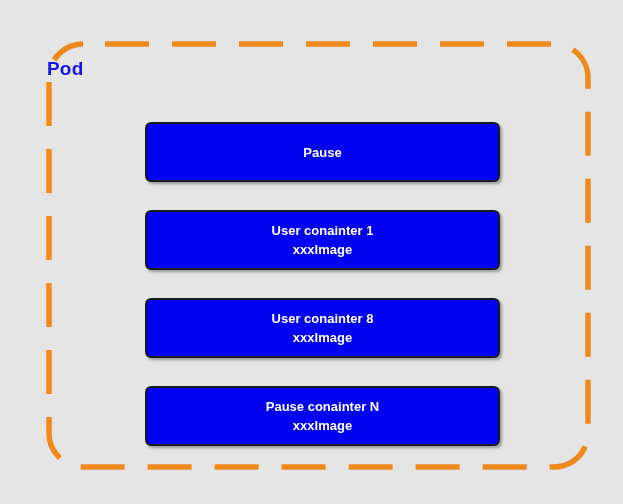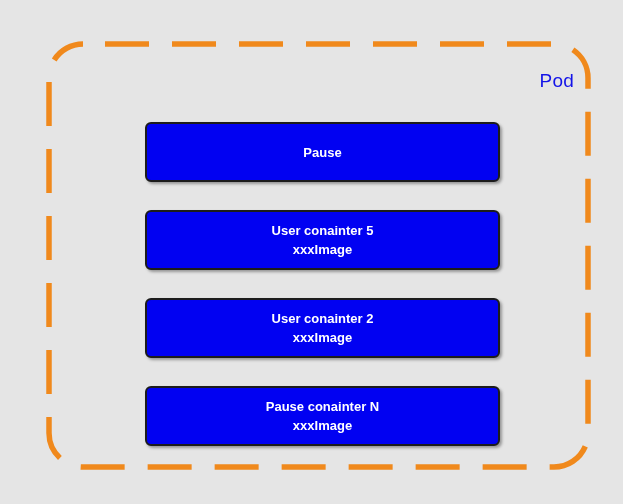--- a/index.html
+++ b/index.html
@@ -18,25 +18,25 @@
   .pod-border-svg {
     position: absolute;
     left: 45px;
     top: 40px;
     width: 547px;
     height: 431px;
   }
   .pod-title {
     position: absolute;
     left: 47px;
-    top: 70px;
+    top: 58px;
     width: 527px;
-    text-align: right;
+    text-align: left;
     font-size: 19px;
-    font-weight: normal;
+    font-weight: bold;
     color: #1414e8;
     letter-spacing: 0.2px;
   }
   .container-stack {
     position: absolute;
     left: 145px;
     top: 122px;
     width: 355px;
     display: flex;
     flex-direction: column;
@@ -74,26 +74,26 @@
 
   <div class="pod-title">Pod</div>
 
   <div class="container-stack">
 
     <div class="container-box">
       <div class="box-line">Pause</div>
     </div>
 
     <div class="container-box">
-      <div class="box-line">User conainter 5</div>
+      <div class="box-line">User conainter 1</div>
       <div class="box-line">xxxImage</div>
     </div>
 
     <div class="container-box">
-      <div class="box-line">User conainter 2</div>
+      <div class="box-line">User conainter 8</div>
       <div class="box-line">xxxImage</div>
     </div>
 
     <div class="container-box">
       <div class="box-line">Pause conainter N</div>
       <div class="box-line">xxxImage</div>
     </div>
 
   </div>
 </div>

